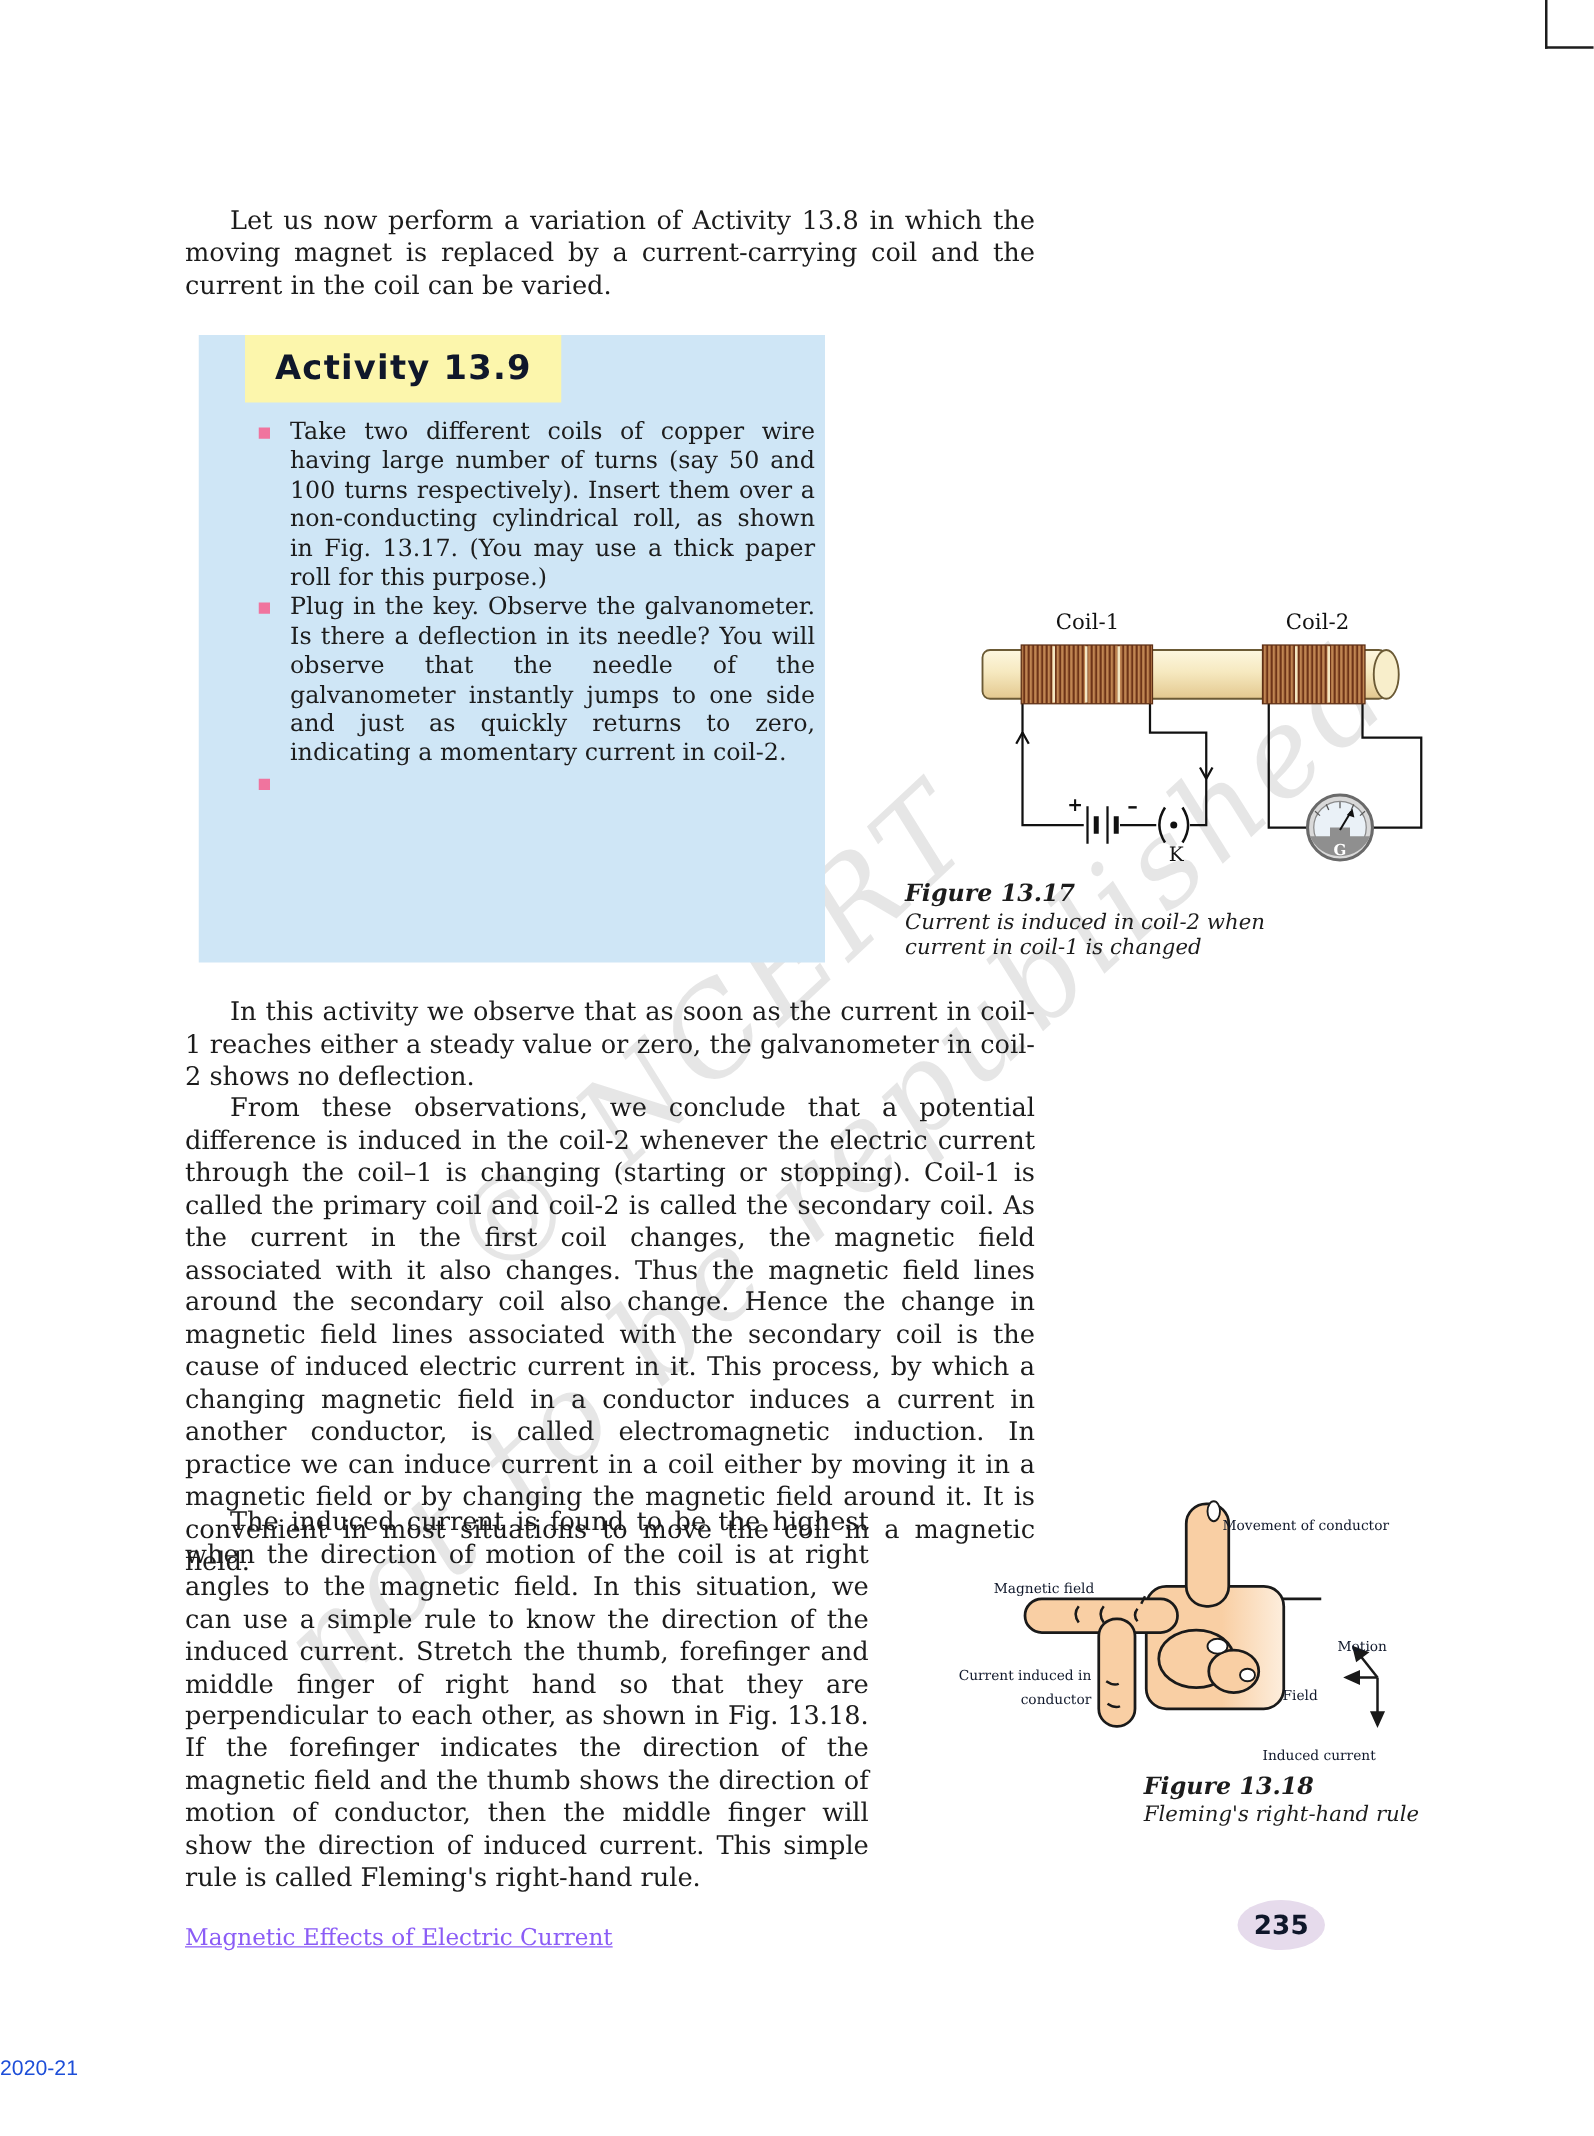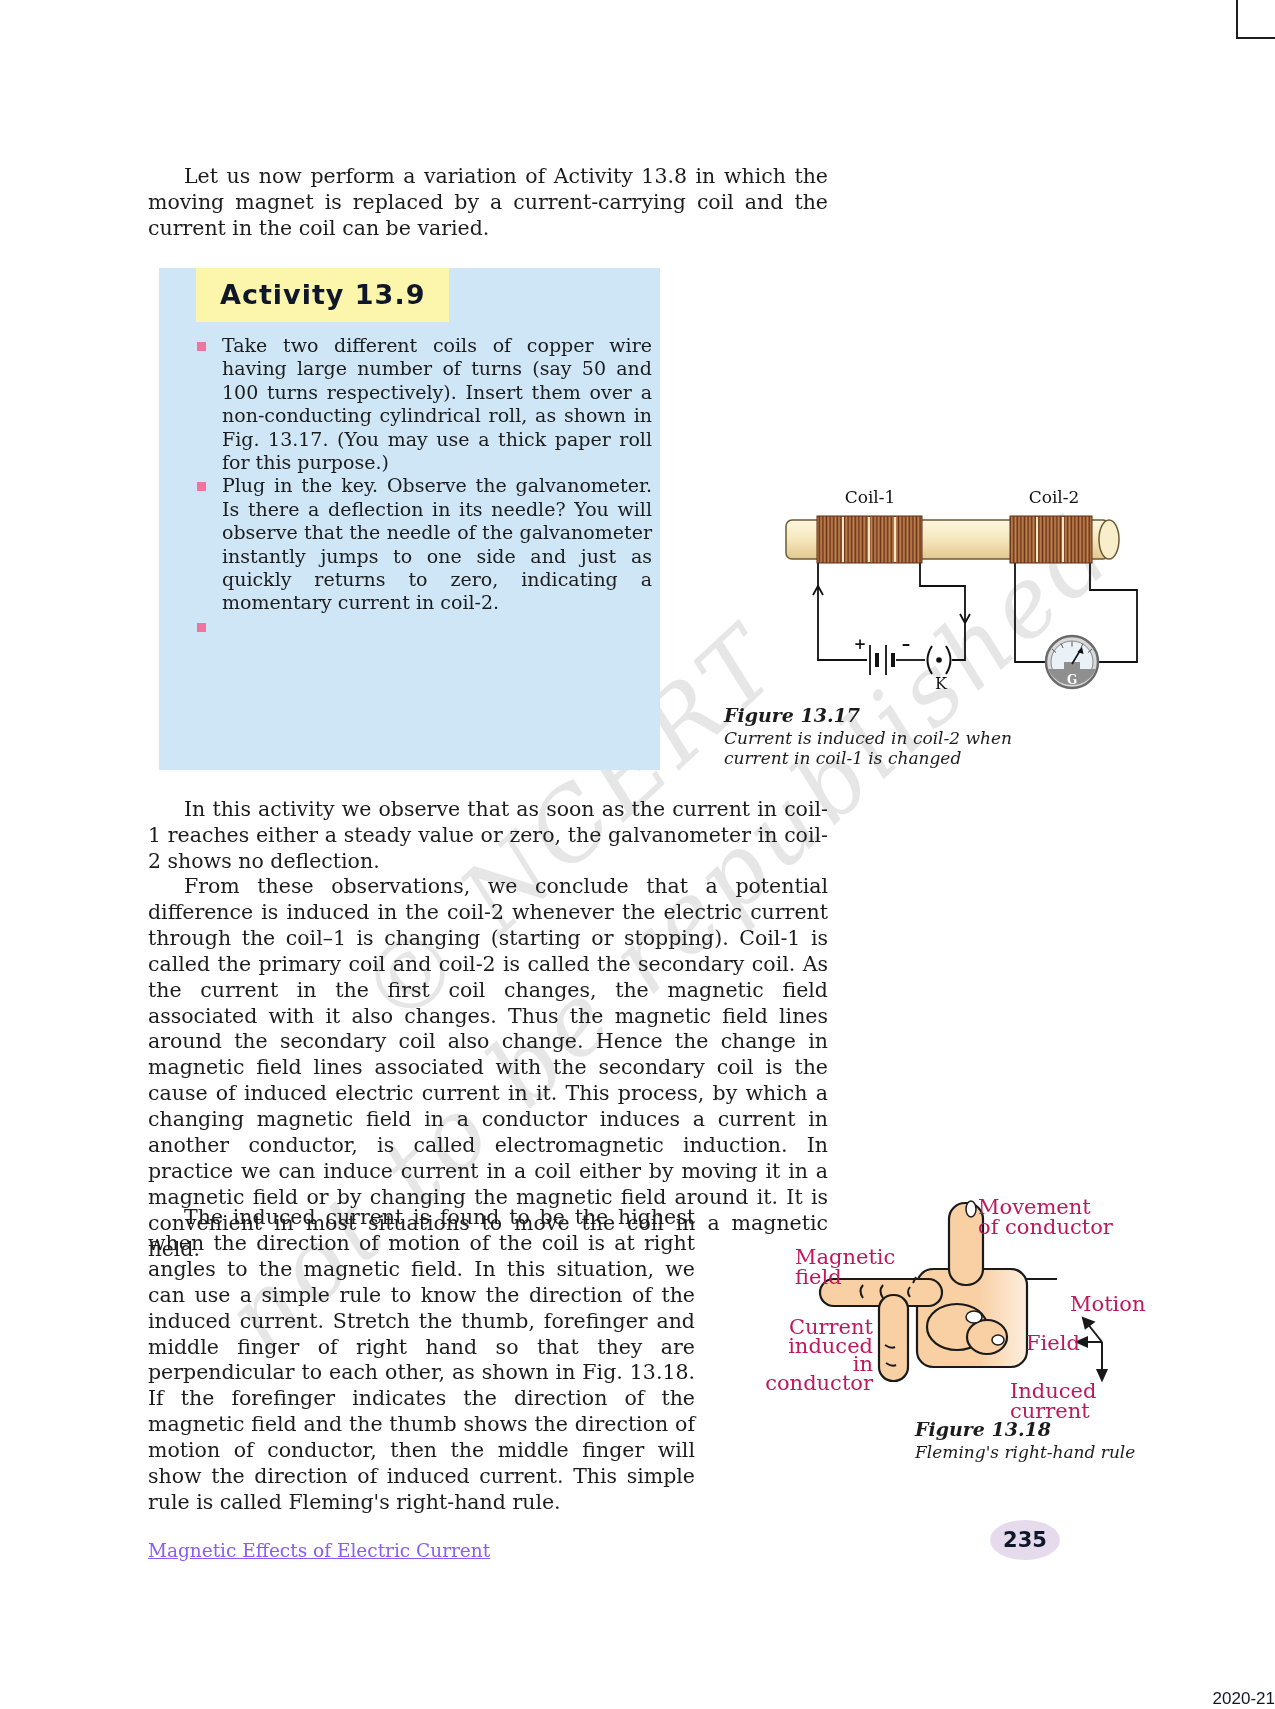--- a/index.html
+++ b/index.html
@@ -23,49 +23,49 @@
   .p4{left:148px;top:1205px;width:547px;}
 
   
   .activity-box{position:absolute;left:159px;top:268px;width:501px;height:502px;
         background:#cfe6f6;}
   .activity-title{position:absolute;left:18px;top:0;height:54px;line-height:54px;
         padding:0 24px;background:#fcf6ac;color:#0f172a;
         font-family:"DejaVu Sans","Liberation Sans",sans-serif;
         font-weight:bold;font-size:27px;letter-spacing:1px;margin-left:19px;}
   .bullets{position:absolute;left:0;top:66px;right:0;}
-  .bullet{display:flex;padding-left:38px;padding-right:8px;}
+  .bullet{display:flex;padding-left:48px;padding-right:8px;}
   .marker{flex:none;width:9px;height:9px;background:#f0749e;margin:8px 16px 0 0;}
   .btext{flex:1;text-align:justify;font-size:19px;line-height:23.4px;}
 
   
   .fig1317{position:absolute;left:710px;top:483px;width:432px;height:225px;}
   .fig-caption{position:absolute;font-style:italic;}
   .cap-title{font-weight:bold;font-size:19px;margin-bottom:2px;}
   .cap-text{font-size:17px;line-height:20px;}
   .fig1317-caption{left:724px;top:704px;width:324px;}
   .fig1318-caption{left:915px;top:1418px;width:260px;}
 
   
   .fig1318{position:absolute;left:765px;top:1195px;width:395px;height:215px;}
-  .fig-label{position:absolute;font-size:21px;line-height:20px;color:#be185d;}
+  .fig-label{position:absolute;font-size:11px;line-height:20px;color:#0f172a;margin-top:14px;}
   .lbl-movement{left:213px;top:2px;width:135px;}
   .lbl-magnetic{left:30px;top:52px;width:130px;}
   .lbl-current{left:0;top:123px;width:108px;text-align:right;line-height:18.5px;}
   .lbl-motion{left:305px;top:99px;}
   .lbl-field{left:261px;top:138px;}
   .lbl-induced{left:245px;top:186px;}
 
   .footer-left{position:absolute;left:148px;top:1540px;font-size:18.5px;color:#8b5cf6;text-decoration:underline;}
   .page-badge{position:absolute;left:990px;top:1520px;width:70px;height:40px;
         background:#e6dbec;border-radius:50%;text-align:center;line-height:40px;
         font-family:"DejaVu Sans","Liberation Sans",sans-serif;
         font-weight:bold;font-size:21px;color:#0f172a;}
-  .bottom-year{position:absolute;left:0;right:0;top:1645px;text-align:right;
-        font-family:"Liberation Sans","DejaVu Sans",sans-serif;font-size:17px;color:#0f172a;margin-top:44px;}
+  .bottom-year{position:absolute;left:0;right:0;top:1645px;text-align:left;
+        font-family:"Liberation Sans","DejaVu Sans",sans-serif;font-size:17px;color:#1d4ed8;}
 </style>
 </head>
 <body>
 
 <div class="page">
 
   <div class="watermark">
     <div>© NCERT</div>
     <div>not to be republished</div>
   </div>

